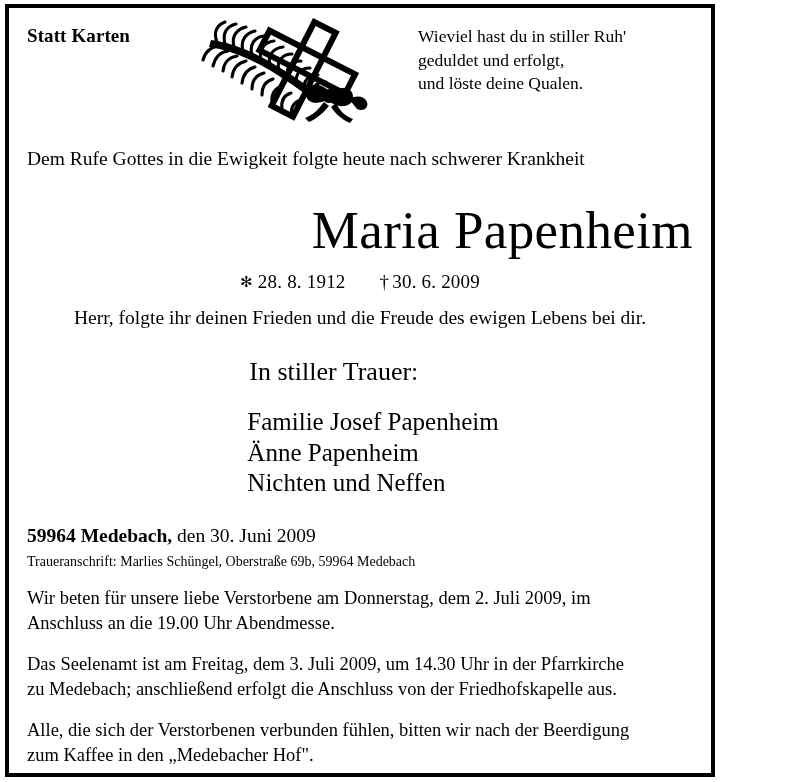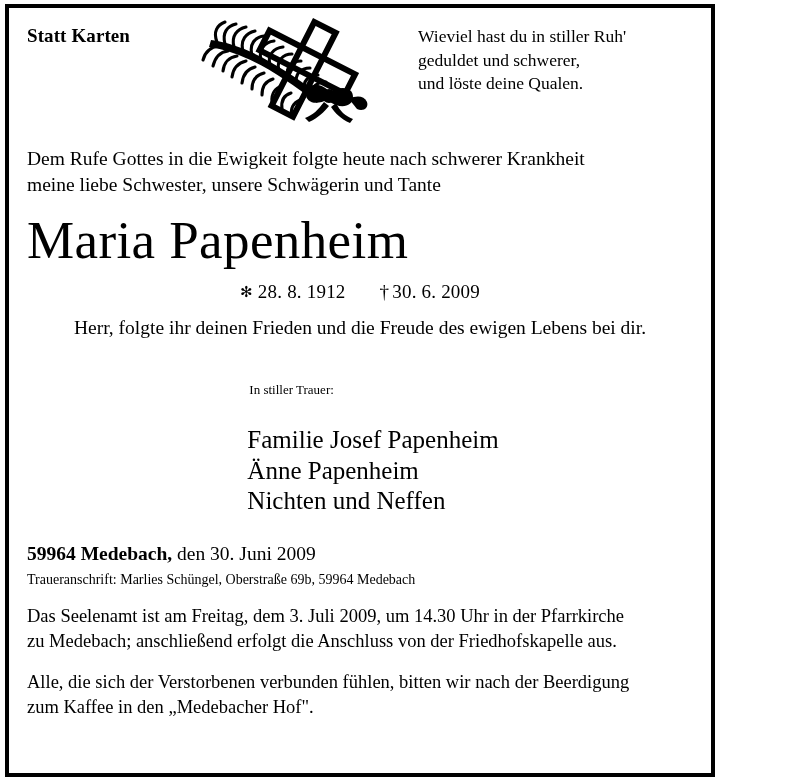--- a/index.html
+++ b/index.html
@@ -72,24 +72,24 @@
   
   .intro {
     font-size: 19.5px;
     line-height: 26px;
     margin-top: 20px;
   }
   .intro div { white-space: nowrap; }
 
   
   .name {
-    text-align: left;
+    text-align: right;
     font-size: 53px;
     line-height: 60px;
-    margin-top: 12px;
+    margin-top: 28px;
     letter-spacing: .4px;
     font-weight: normal;
   }
   .dates {
     text-align: center;
     font-size: 19px;
     margin-top: 11px;
     letter-spacing: .2px;
   }
   .dates .sym-star {
@@ -114,24 +114,23 @@
   .mourn-wrap {
     margin-top: 30px;
     display: flex;
     justify-content: center;
   }
   .mourn-block {
     text-align: left;
     margin-left: 26px;
   }
   .mourn-title {
-    font-size: 13px;
+    font-size: 26px;
     line-height: 26px;
     padding-left: 2px;
-    margin-top: 8px;
   }
   .mourn-list {
     font-size: 25px;
     line-height: 30.5px;
     margin-top: 22px;
   }
 
   
   .place-line {
     font-size: 19.5px;
@@ -209,28 +208,27 @@
               <path d="M127,86 C121,94 116,99 108,102 L112,106 C121,102 127,96 132,90 Z"></path>
               <path d="M139,87 C143,95 148,100 156,103 L153,107 C144,103 138,97 134,91 Z"></path>
               <path d="M152,83 C160,79 167,80 170,86 C172,92 166,96 160,93 Z"></path>
             </g>
           </g>
         </svg>
       </div>
 
       <div class="verse">
         <div>Wieviel hast du in stiller Ruh'</div>
-        <div>geduldet und schwerer,</div>
+        <div>geduldet und erfolgt,</div>
         <div>und löste deine Qualen.</div>
       </div>
     </div>
 
     <div class="intro">
       <div>Dem Rufe Gottes in die Ewigkeit folgte heute nach schwerer Krankheit</div>
-      <div>meine liebe Schwester, unsere Schwägerin und Tante</div>
     </div>
 
     <div class="name">Maria Papenheim</div>
 
     <div class="dates">
       <span class="sym-star">✻</span><span>28. 8. 1912</span><span class="gap"></span><span class="sym-cross">†</span><span>30. 6. 2009</span>
     </div>
 
     <div class="blessing">Herr, folgte ihr deinen Frieden und die Freude des ewigen Lebens bei dir.</div>
 
@@ -244,20 +242,24 @@
         </div>
       </div>
     </div>
 
     <div class="place-line">
       <b>59964 Medebach,</b><span> den 30. Juni 2009</span>
     </div>
 
     <div class="address-line">Traueranschrift: Marlies Schüngel, Oberstraße 69b, 59964 Medebach</div>
 
+    <div class="para">
+      <div>Wir beten für unsere liebe Verstorbene am Donnerstag, dem 2. Juli 2009, im</div>
+      <div>Anschluss an die 19.00 Uhr Abendmesse.</div>
+    </div>
 
     <div class="para">
       <div>Das Seelenamt ist am Freitag, dem 3. Juli 2009, um 14.30 Uhr in der Pfarrkirche</div>
       <div>zu Medebach; anschließend erfolgt die Anschluss von der Friedhofskapelle aus.</div>
     </div>
 
     <div class="para">
       <div>Alle, die sich der Verstorbenen verbunden fühlen, bitten wir nach der Beerdigung</div>
       <div>zum Kaffee in den „Medebacher Hof".</div>
     </div>

